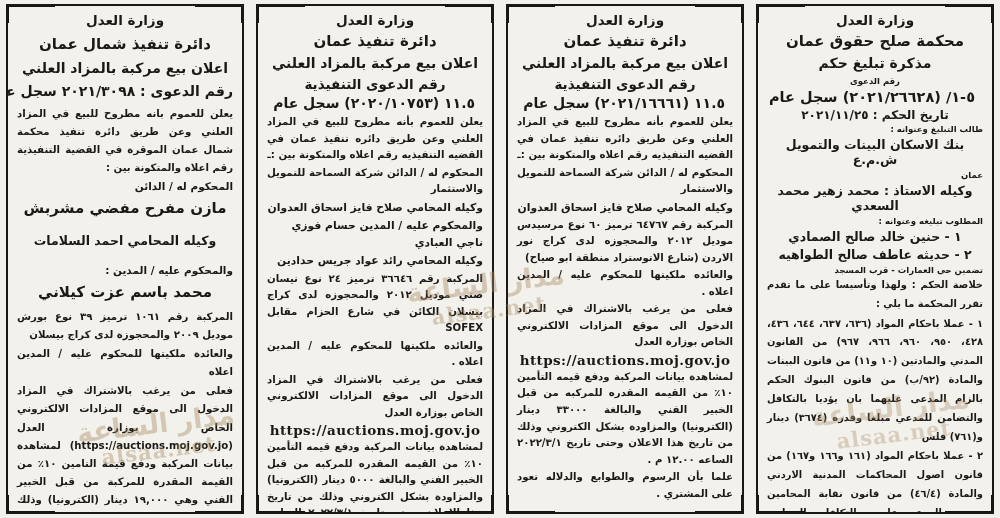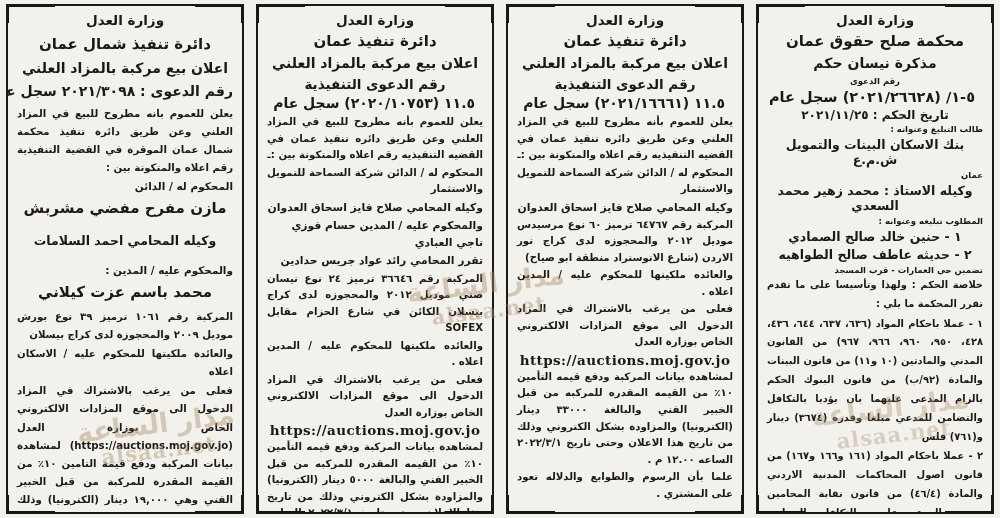--- a/index.html
+++ b/index.html
@@ -64,21 +64,21 @@
   <div class="board">
 
     <section class="notice n1">
       <i class="c c-tl"></i>
       <i class="c c-tr"></i>
       <i class="c c-bl"></i>
       <i class="c c-br"></i>
       <div class="content">
           <div class="blk ministry">وزارة العدل</div>
           <div class="blk court">محكمة صلح حقوق عمان</div>
-          <div class="blk title">مذكرة نيسان حكم</div>
+          <div class="blk title">مذكرة تبليغ حكم</div>
           <div class="blk tinyc">رقم الدعوى</div>
           <div class="blk case">٥-١/ (٢٠٢١/٢٦٦٢٨) سجل عام</div>
           <div class="blk date">تاريخ الحكم : ٢٠٢١/١١/٢٥</div>
           <div class="blk tiny">طالب التبليغ وعنوانه :</div>
           <div class="blk name">بنك الاسكان البينات والتمويل ش.م.ع</div>
           <div class="blk tiny">عمان</div>
           <div class="blk name">وكيله الاستاذ : محمد زهير محمد السعدي</div>
           <div class="blk tiny">المطلوب تبليغه وعنوانه :</div>
           <div class="blk name">١ - حنين خالد صالح الصمادي</div>
           <div class="blk name">٢ - حديثه عاطف صالح الطواهيه</div>
@@ -120,21 +120,21 @@
       <div class="content">
           <div class="blk ministry">وزارة العدل</div>
           <div class="blk court">دائرة تنفيذ عمان</div>
           <div class="blk title">اعلان بيع مركبة بالمزاد العلني</div>
           <div class="blk subtitle">رقم الدعوى التنفيذية</div>
           <div class="blk case">١١.٥ (٢٠٢٠/١٠٧٥٣) سجل عام</div>
           <div class="blk body">يعلن للعموم بأنه مطروح للبيع في المزاد العلني وعن طريق دائره تنفيذ عمان في القضيه التنفيذيه رقم اعلاه والمتكونة بين :ـ</div>
           <div class="blk body">المحكوم له / الدائن شركة السماحة للتمويل والاستثمار</div>
           <div class="blk center">وكيله المحامي صلاح فايز اسحاق العدوان</div>
           <div class="blk center">والمحكوم عليه / المدين حسام فوزي ناجي العبادي</div>
-          <div class="blk center">تقرر المحامي رائد عواد جريس حدادين</div>
+          <div class="blk center">وكيله المحامي رائد عواد جريس حدادين</div>
           <div class="blk body">المركبة رقم ٣٦٦٤٦ ترميز ٢٤ نوع نيسان صني موديل ٢٠١٢ والمحجوزه لدى كراج بيسلان الكائن في شارع الحزام مقابل SOFEX</div>
           <div class="blk body">والعائده ملكيتها للمحكوم عليه / المدين اعلاه .</div>
           <div class="blk body">فعلى من يرغب بالاشتراك في المزاد الدخول الى موقع المزادات الالكتروني الخاص بوزارة العدل</div>
           <div class="blk url">https://auctions.moj.gov.jo</div>
           <div class="blk body">لمشاهدة بيانات المركبة ودفع قيمه التأمين ١٠٪ من القيمه المقدره للمركبه من قبل الخبير الفني والبالغة ٥٠٠٠ دينار (الكترونيا) والمزاودة بشكل الكتروني وذلك من تاريخ هذا الاعلان وحتى تاريخ ٢٠٢٢/٣/١ الساعه ١٢.١٠ م .</div>
         </div>
     </section>
 
     <section class="notice n4">
       <i class="c c-tl"></i>
@@ -146,21 +146,21 @@
           <div class="blk court">دائرة تنفيذ شمال عمان</div>
           <div class="blk title">اعلان بيع مركبة بالمزاد العلني</div>
           <div class="blk case">رقم الدعوى : ٢٠٢١/٣٠٩٨ سجل عام</div>
           <div class="blk body">يعلن للعموم بانه مطروح للبيع في المزاد العلني وعن طريق دائرة تنفيذ محكمة شمال عمان الموقرة في القضية التنفيذية رقم اعلاه والمتكونة بين :</div>
           <div class="blk label">المحكوم له / الدائن</div>
           <div class="blk bigname">مازن مفرح مفضي مشربش</div>
           <div class="blk name">وكيله المحامي احمد السلامات</div>
           <div class="blk label">والمحكوم عليه / المدين :</div>
           <div class="blk bigname">محمد باسم عزت كيلاني</div>
           <div class="blk body">المركبة رقم ١٠٦١ ترميز ٣٩ نوع بورش موديل ٢٠٠٩ والمحجوزة لدى كراج بيسلان</div>
-          <div class="blk body">والعائدة ملكيتها للمحكوم عليه / الاسكان اعلاه</div>
+          <div class="blk body">والعائدة ملكيتها للمحكوم عليه / المدين اعلاه</div>
           <div class="blk body">فعلى من يرغب بالاشتراك في المزاد الدخول الى موقع المزادات الالكتروني الخاص بوزارة العدل (https://auctions.moj.gov.jo) لمشاهدة بيانات المركبة ودفع قيمة التامين ١٠٪ من القيمة المقدرة للمركبة من قبل الخبير الفني وهي ١٩,٠٠٠ دينار (الكترونيا) وذلك من اليوم الذي يلي تاريخ هذا الاعلان وحتى يوم الاحد تاريخ ٢٠٢٢/٢/٢٠ الساعة ٢,٠٠ مساء</div>
         </div>
     </section>
 
   </div>
 
   <div class="wm" style="left:52px;top:408px;width:210px;">
     <div class="ar">مدار الساعة</div>
     <div class="en">alsaa.net</div>
   </div>

